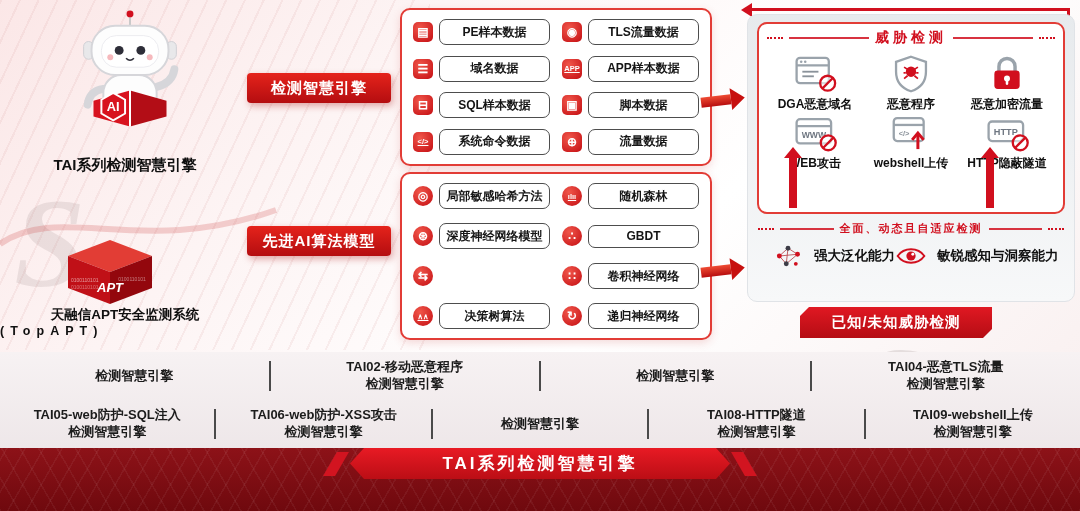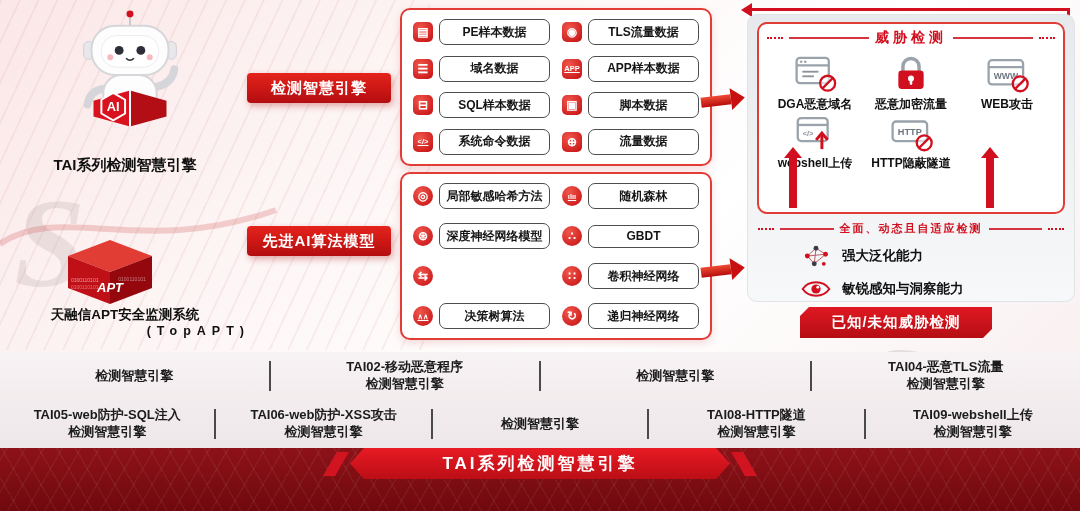--- a/index.html
+++ b/index.html
@@ -20,21 +20,21 @@
   .wm2 { left:860px; top:322px; font-size:118px; color:rgba(140,125,125,.20); }
   .swoosh { position:absolute; left:0; top:180px; width:280px; height:90px; pointer-events:none; }
 
   
   .robot { position:absolute; left:55px; top:6px; width:150px; height:148px; }
   .mascot-title { position:absolute; left:5px; top:156px; width:240px; text-align:center;
                   font-size:15px; font-weight:800; color:#101010; }
   .apt-cube { position:absolute; left:62px; top:236px; width:96px; height:70px; }
   .apt-title { position:absolute; left:0; top:306px; width:250px; text-align:center;
                font-weight:800; font-size:13.5px; color:#101010; }
-  .apt-sub { position:absolute; left:0; top:324px; width:250px; text-align:right;
+  .apt-sub { position:absolute; left:0; top:324px; width:250px; text-align:left;
              font-weight:800; font-size:12.5px; letter-spacing:6px; color:#101010; }
 
   
   .red-label { position:absolute; display:flex; align-items:center; justify-content:center;
                background:linear-gradient(180deg,#e5231b,#b40d10); color:#fff; font-weight:800;
                font-size:15px; letter-spacing:1px; border-radius:4px;
                box-shadow:2px 3px 7px rgba(170,20,20,.35); }
   .lbl-training { left:247px; top:73px; width:144px; height:30px; }
   .lbl-algo { left:247px; top:226px; width:144px; height:30px; }
 
@@ -81,21 +81,21 @@
   .hdr-seg { flex:1; height:0; border-top:2px solid #d10f1e; opacity:.85; }
   .hdr-dots { width:16px; height:0; border-top:2px dotted #d10f1e; }
   .threat-title { font-size:14px; letter-spacing:4px; }
   .threat-grid { display:grid; grid-template-columns:repeat(3,1fr); margin-top:7px; }
   .threat-item { display:flex; flex-direction:column; align-items:center; }
   .threat-icon { width:46px; height:40px; display:block; }
   .threat-icon svg { width:100%; height:100%; display:block; }
   .threat-label { font-size:12px; font-weight:700; color:#101010; margin-top:2px; white-space:nowrap; }
   .adaptive-hdr { position:absolute; left:10px; top:206px; width:306px; }
   .adaptive-title { font-size:11px; letter-spacing:2px; }
-  .adaptive-items { position:absolute; left:52px; top:228px; display:flex; flex-direction:column; gap:7px; }
+  .adaptive-items { position:absolute; left:24px; top:228px; display:flex; flex-direction:row; }
   .adaptive-item { display:flex; align-items:center; gap:10px; height:26px; }
   .adaptive-icon { width:32px; height:26px; display:block; }
   .adaptive-icon svg { width:100%; height:100%; display:block; }
   .adaptive-label { font-size:13.5px; font-weight:800; color:#101010; }
   .up-arrow { position:absolute; width:8px; background:#d10f1e; z-index:6; }
   .up-arrow::before { content:""; position:absolute; bottom:100%; left:50%; transform:translateX(-50%);
                 border-left:9px solid transparent; border-right:9px solid transparent;
                 border-bottom:11px solid #d10f1e; }
   .ua1 { left:789px; top:158px; height:50px; }
   .ua2 { left:986px; top:158px; height:50px; }
@@ -265,20 +265,37 @@
                 <line x1="4" y1="9.5" x2="32" y2="9.5" stroke="#9aa3ab" stroke-width="2"></line>
                 <circle cx="8" cy="6.3" r="1.1" fill="#9aa3ab"></circle>
                 <circle cx="11.5" cy="6.3" r="1.1" fill="#9aa3ab"></circle>
                 <line x1="9" y1="15" x2="23" y2="15" stroke="#8a929a" stroke-width="1.6"></line>
                 <line x1="9" y1="19" x2="19" y2="19" stroke="#8a929a" stroke-width="1.6"></line>
                 <circle cx="31" cy="25" r="6.5" fill="#fff" fill-opacity="0.6" stroke="#d10f1e" stroke-width="2"></circle>
                 <line x1="26.7" y1="29.3" x2="35.3" y2="20.7" stroke="#d10f1e" stroke-width="2"></line>
               </svg>
             </span>
             <div class="threat-label">DGA恶意域名</div>
+          </div>
+          <div class="threat-item">
+            <span class="threat-icon">
+              <svg viewBox="0 0 40 34">
+                <path d="M20 2 L33 6.5 V15 C33 24 27.5 29.5 20 32 C12.5 29.5 7 24 7 15 V6.5 Z" fill="#fff" stroke="#9aa3ab" stroke-width="2"></path>
+                <circle cx="20" cy="15" r="4.5" fill="#d10f1e"></circle>
+                <g stroke="#d10f1e" stroke-width="1.5">
+                  <line x1="14" y1="11" x2="17" y2="13"></line>
+                  <line x1="26" y1="11" x2="23" y2="13"></line>
+                  <line x1="13.5" y1="16" x2="15.5" y2="16"></line>
+                  <line x1="24.5" y1="16" x2="26.5" y2="16"></line>
+                  <line x1="14" y1="21" x2="17" y2="18.5"></line>
+                  <line x1="26" y1="21" x2="23" y2="18.5"></line>
+                </g>
+              </svg>
+            </span>
+            <div class="threat-label">恶意程序</div>
           </div>
           <div class="threat-item">
             <span class="threat-icon">
               <svg viewBox="0 0 40 34">
                 <path d="M13 15 v-4.5 a7 7 0 0 1 14 0 V15" fill="none" stroke="#9aa3ab" stroke-width="3"></path>
                 <rect x="9" y="14" width="22" height="16" rx="3" fill="#d10f1e"></rect>
                 <circle cx="20" cy="21" r="2.6" fill="#fff"></circle>
                 <rect x="18.9" y="22" width="2.2" height="4.5" rx="1" fill="#fff"></rect>
               </svg>
             </span>

